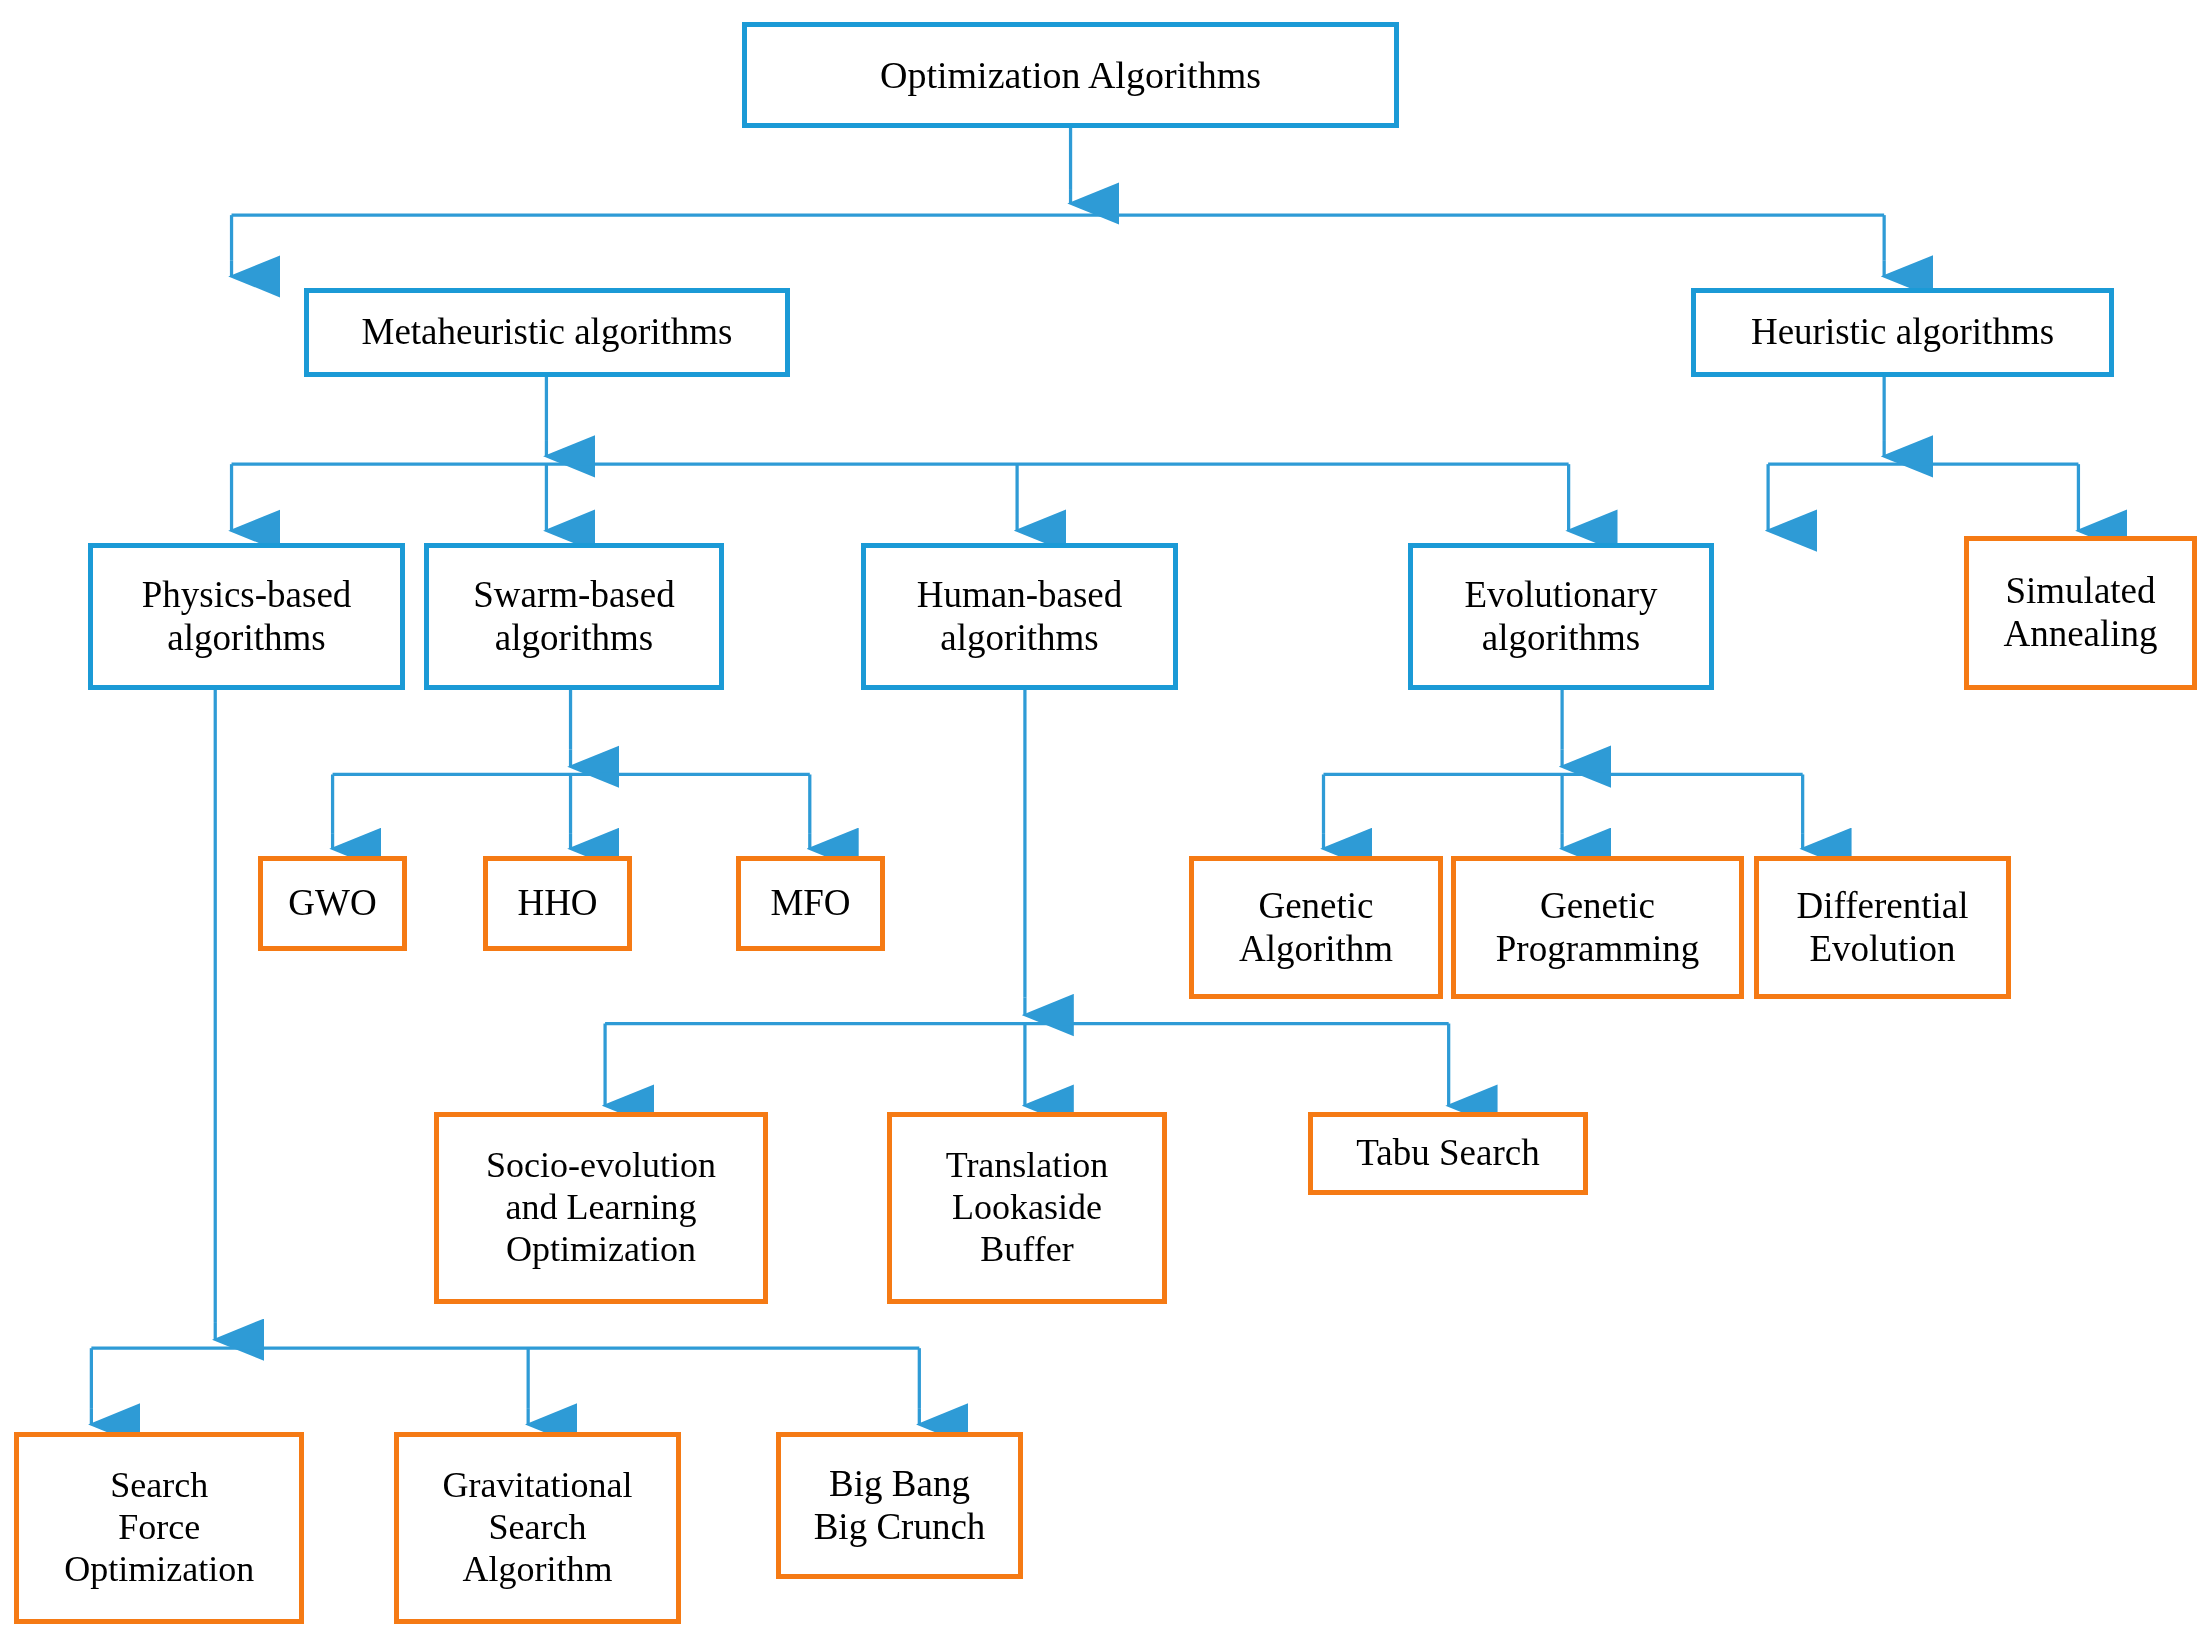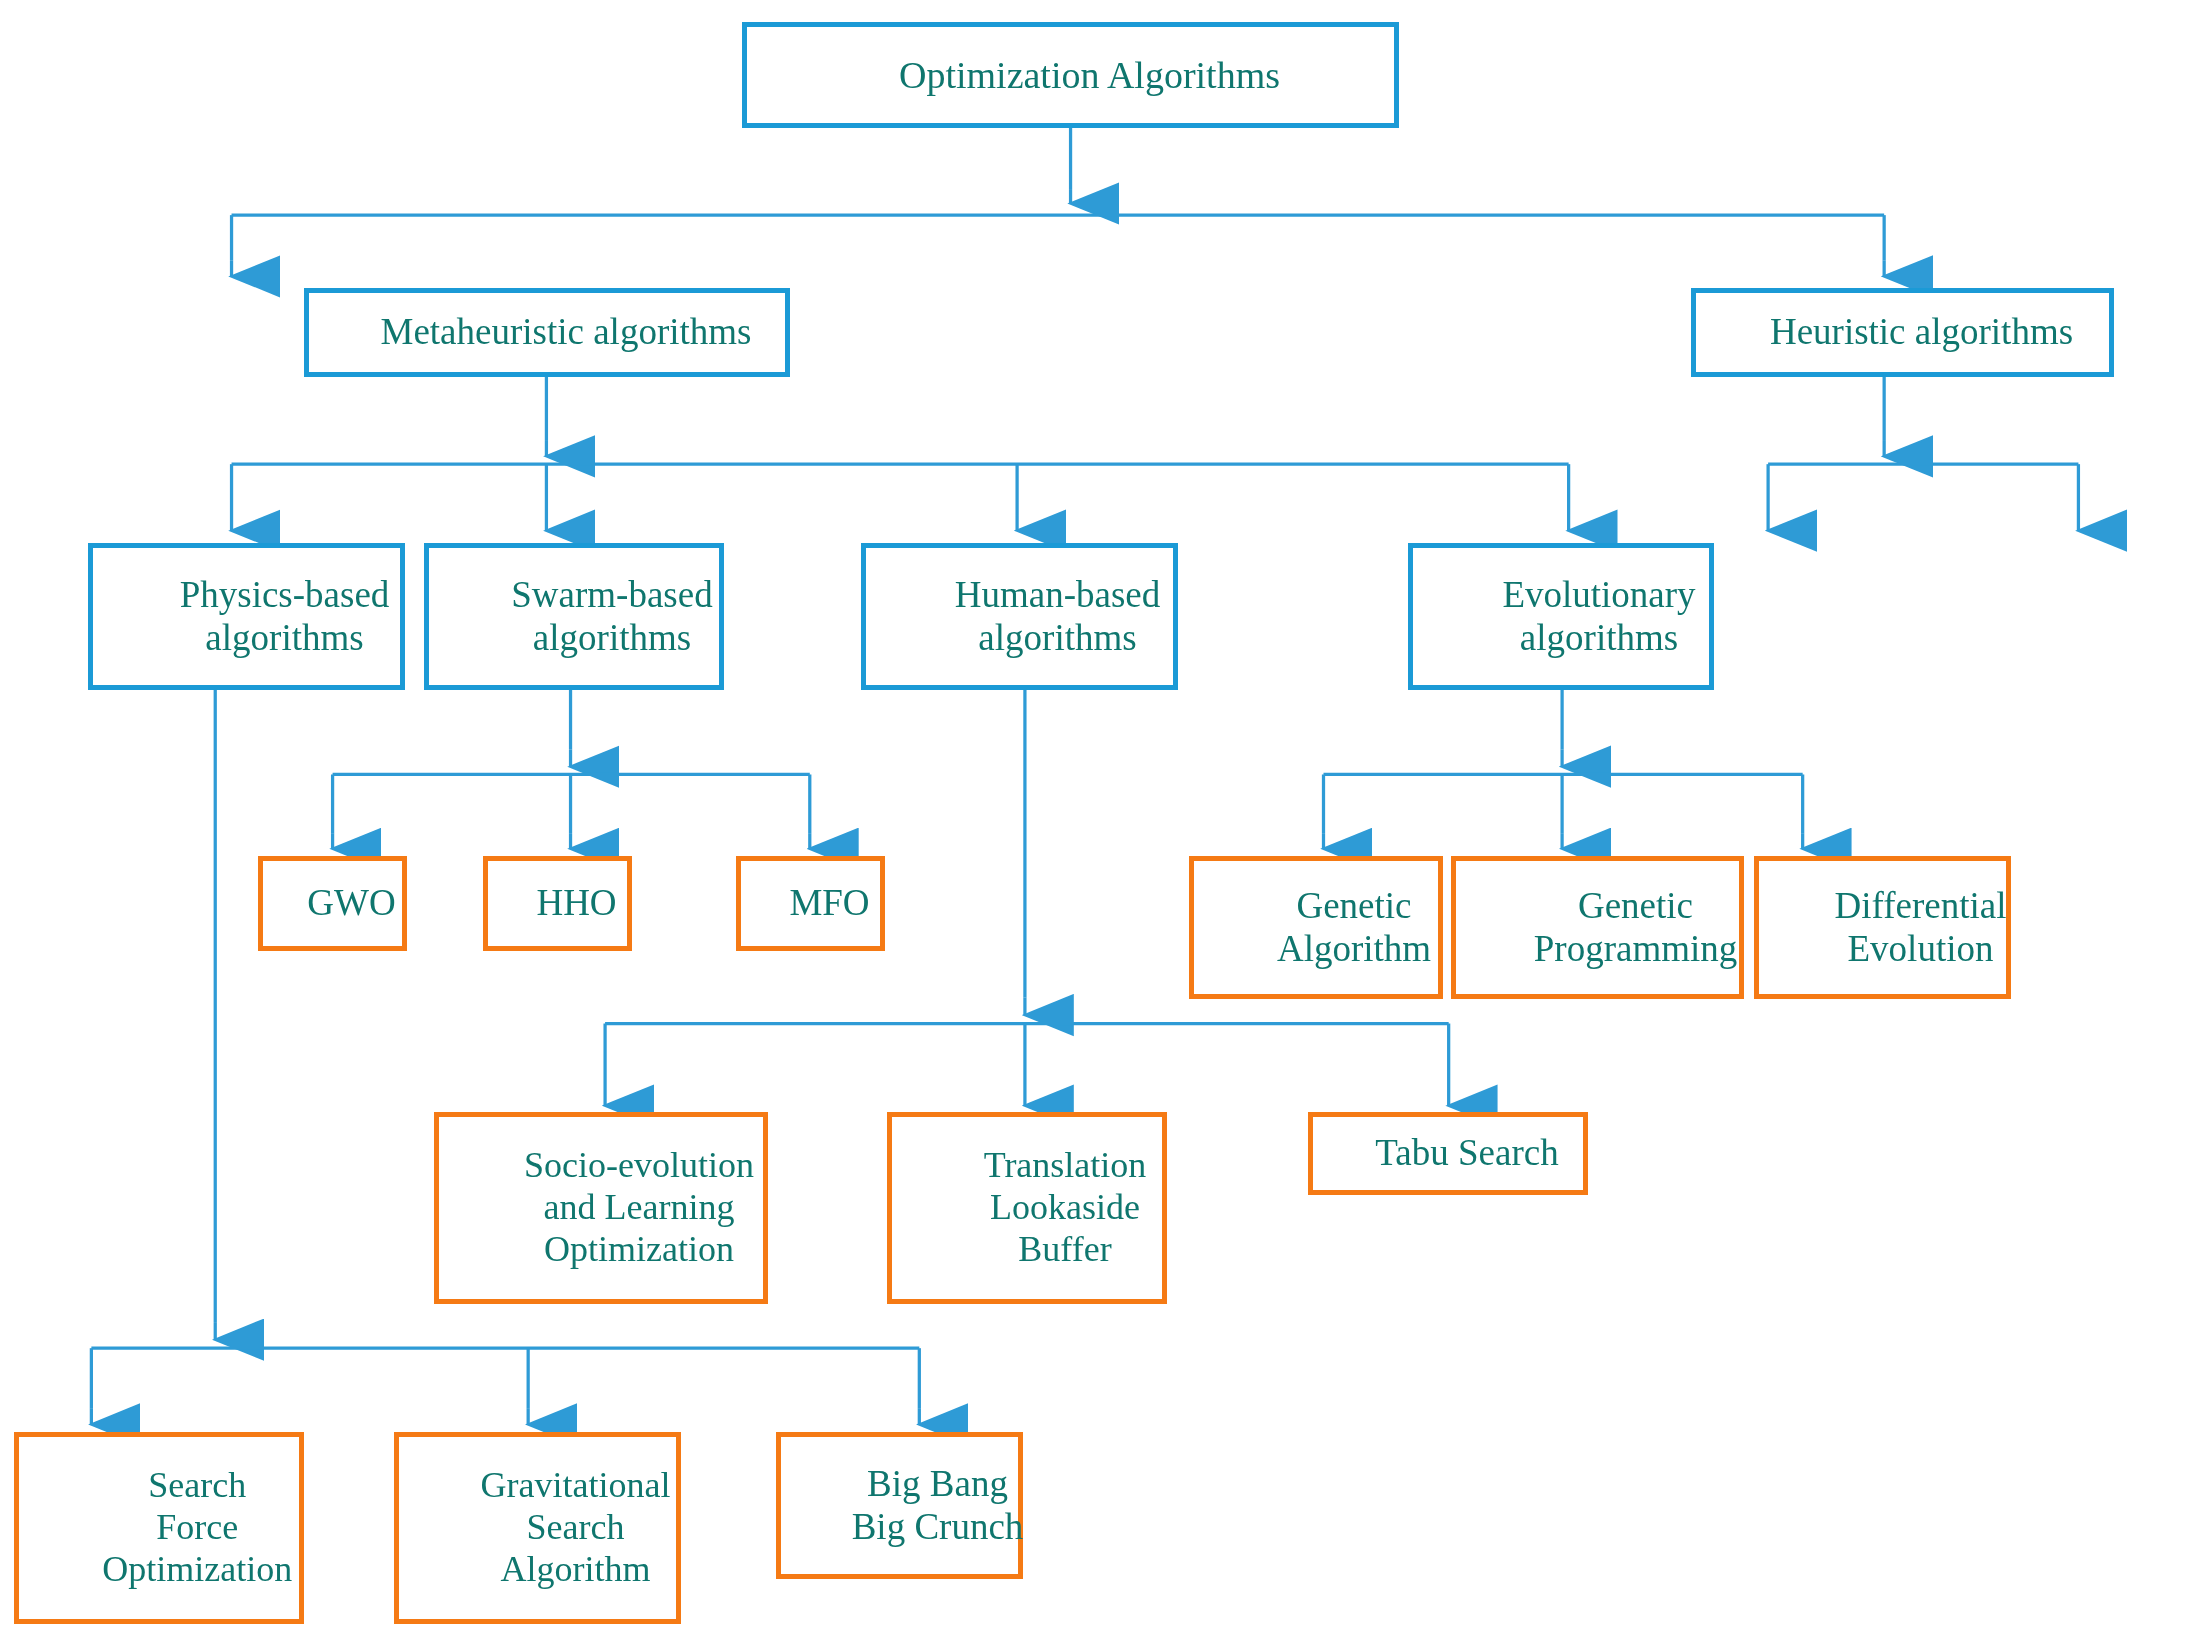--- a/index.html
+++ b/index.html
@@ -1,20 +1,20 @@
 <!DOCTYPE html>
 <html style="font-size:10.4px"><head>
 <meta charset="utf-8">
 <style>
   html,body{margin:0;padding:0;background:#ffffff;}
   body{font-family:"Liberation Serif", serif;}
   #stage{position:relative;width:2205px;height:1650px;background:#fff;overflow:hidden;}
   svg#wires{position:absolute;left:0;top:0;width:2205px;height:1650px;pointer-events:none;}
   .node{position:absolute;box-sizing:border-box;background:#ffffff;display:flex;align-items:center;justify-content:center;text-align:center;}
-  .node .lbl{display:block;width:100%;line-height:1.16;color:#0f766e;font-family:"Liberation Serif", serif;padding-left:38px;}
+  .node .lbl{display:block;width:100%;line-height:1.16;color:#000000;font-family:"Liberation Serif", serif;}
   .blue{border:5.9px solid #1B9AD6;}
   .orange{border:5.9px solid #F57A14;}
   .t-root{font-size:38px;}
   .t-l2{font-size:37px;}
   .t-l3{font-size:37px;}
   .t-leaf{font-size:37px;}
   .t-leafsm{font-size:36px;}
 </style>
 </head>
 <body>
@@ -133,20 +133,26 @@
   </div>
 
   <div class="node blue t-l3" style="left:1408px;top:543px;width:306px;height:147px;">
     <span>
       <span class="lbl">Evolutionary</span>
       <span class="lbl">algorithms</span>
     </span>
   </div>
 
 
+  <div class="node orange t-l3" style="left:1964px;top:536px;width:233px;height:154px;">
+    <span>
+      <span class="lbl">Simulated</span>
+      <span class="lbl">Annealing</span>
+    </span>
+  </div>
 
   <div class="node orange t-leaf" style="left:258px;top:856px;width:149px;height:95px;">
     <span class="lbl">GWO</span>
   </div>
 
   <div class="node orange t-leaf" style="left:483px;top:856px;width:149px;height:95px;">
     <span class="lbl">HHO</span>
   </div>
 
   <div class="node orange t-leaf" style="left:736px;top:856px;width:149px;height:95px;">

